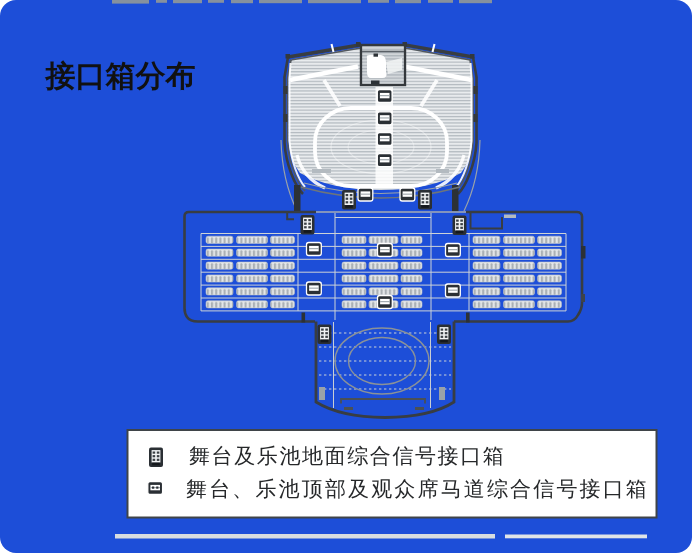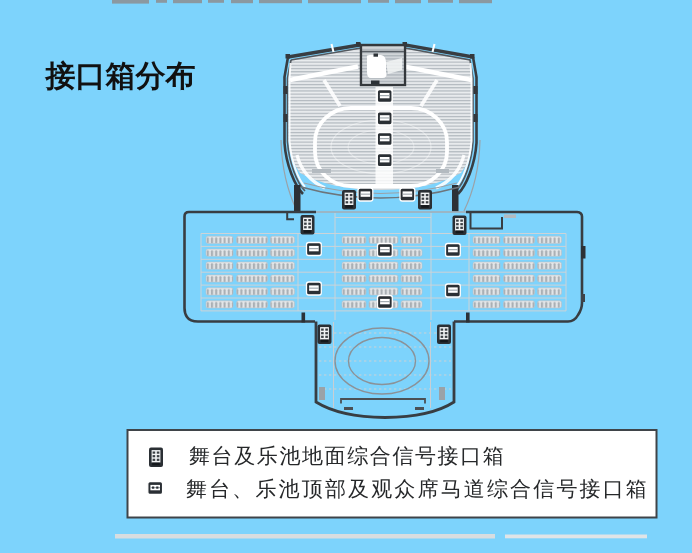--- a/index.html
+++ b/index.html
@@ -1,17 +1,17 @@
 <!DOCTYPE html>
 <html><head>
 <meta charset="utf-8">
 <style>
   html,body{margin:0;padding:0;background:#ffffff;}
-  #page{position:relative;width:692px;height:553px;background:#7dd3fc;overflow:hidden;
-        font-family:Liberation Serif, serif;}
+  #page{position:relative;width:692px;height:553px;background:#1d4ed8;overflow:hidden;
+        font-family:Liberation Serif, serif;border-radius:16px;}
   svg{position:absolute;left:0;top:0;}
 </style>
 </head>
 <body>
 <div id="page">
 <svg width="692" height="553" viewBox="0 0 692 553" style="filter:blur(0.3px)">
 <defs>
   <pattern id="rows" width="4" height="3.2" patternUnits="userSpaceOnUse">
     <rect width="4" height="3.2" fill="#eaedef"></rect>
     <rect width="4" height="1.3" y="0.7" fill="#b2b9bf"></rect>

